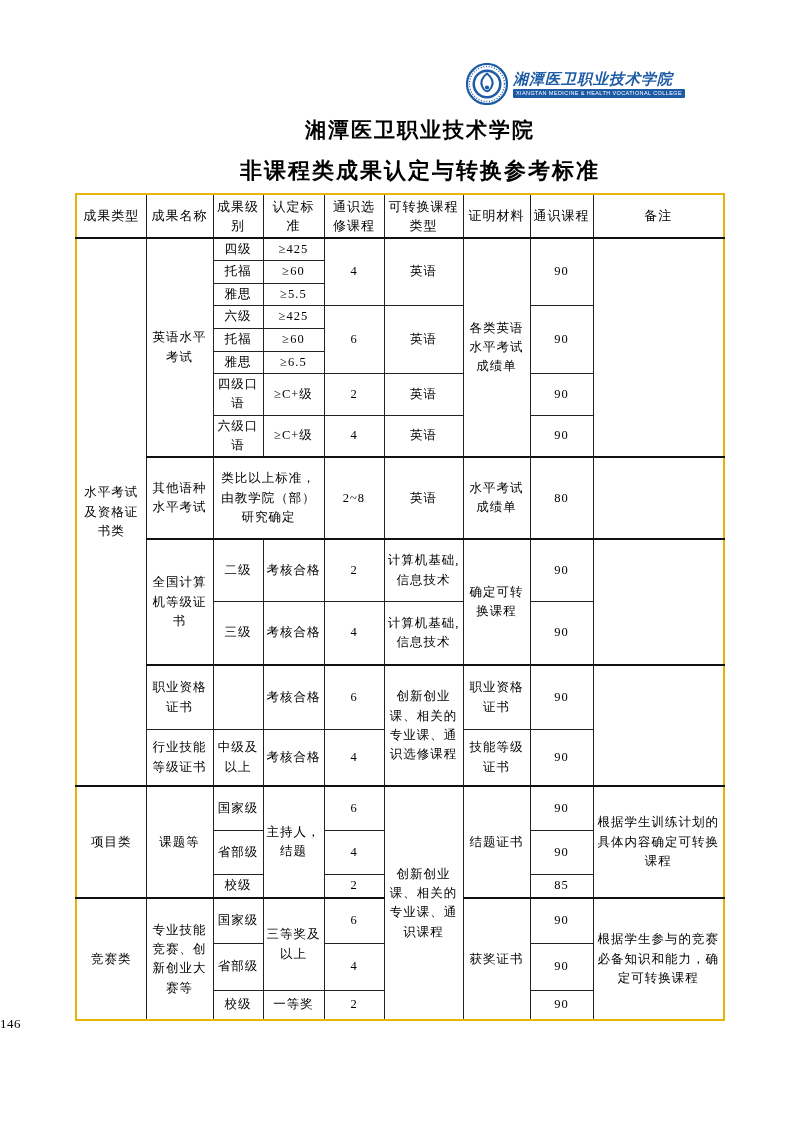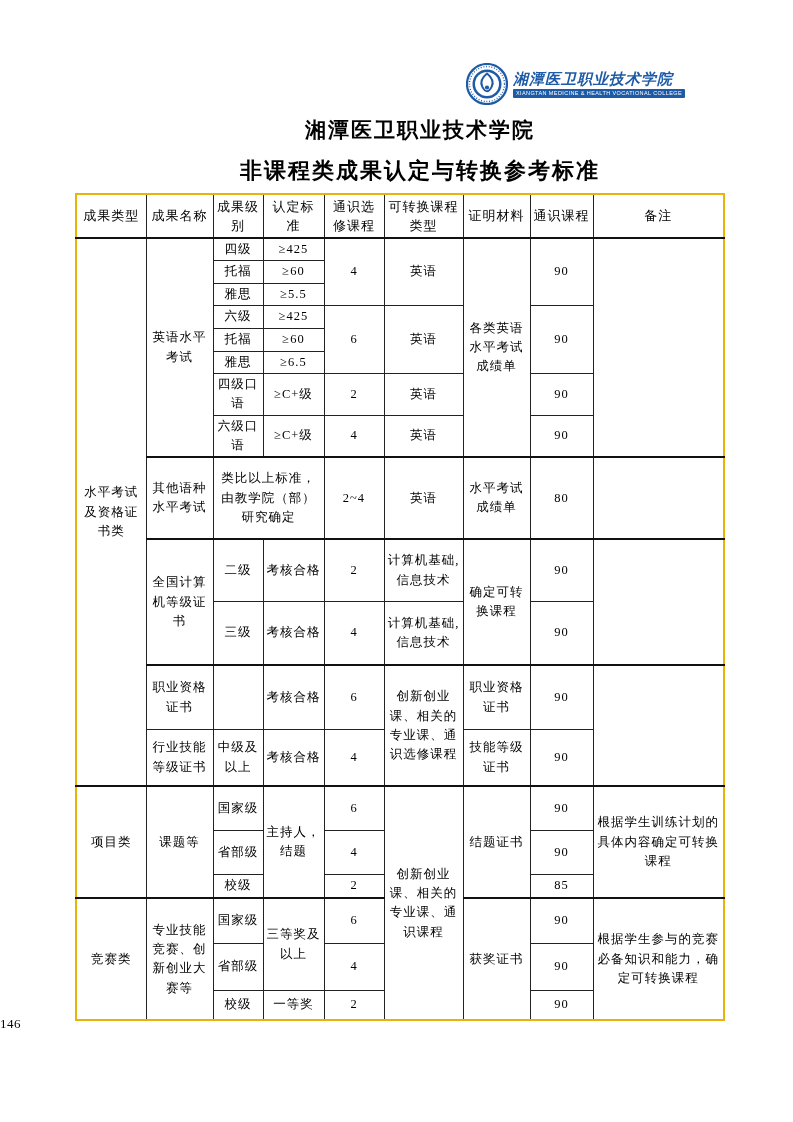--- a/index.html
+++ b/index.html
@@ -159,21 +159,21 @@
       <tr style="height:42px">
         <td>六级口语</td>
         <td class="num">≥C+级</td>
         <td class="num">4</td>
         <td>英语</td>
         <td class="num">90</td>
       </tr>
       <tr style="height:82px" class="gt">
         <td>其他语种水平考试</td>
         <td colspan="2">类比以上标准，由教学院（部）研究确定</td>
-        <td class="num">2~4</td>
+        <td class="num">2~8</td>
         <td>英语</td>
         <td>水平考试成绩单</td>
         <td class="num">80</td>
         <td></td>
       </tr>
       <tr style="height:62px" class="gt">
         <td rowspan="2">全国计算机等级证书</td>
         <td>二级</td>
         <td>考核合格</td>
         <td class="num">2</td>

